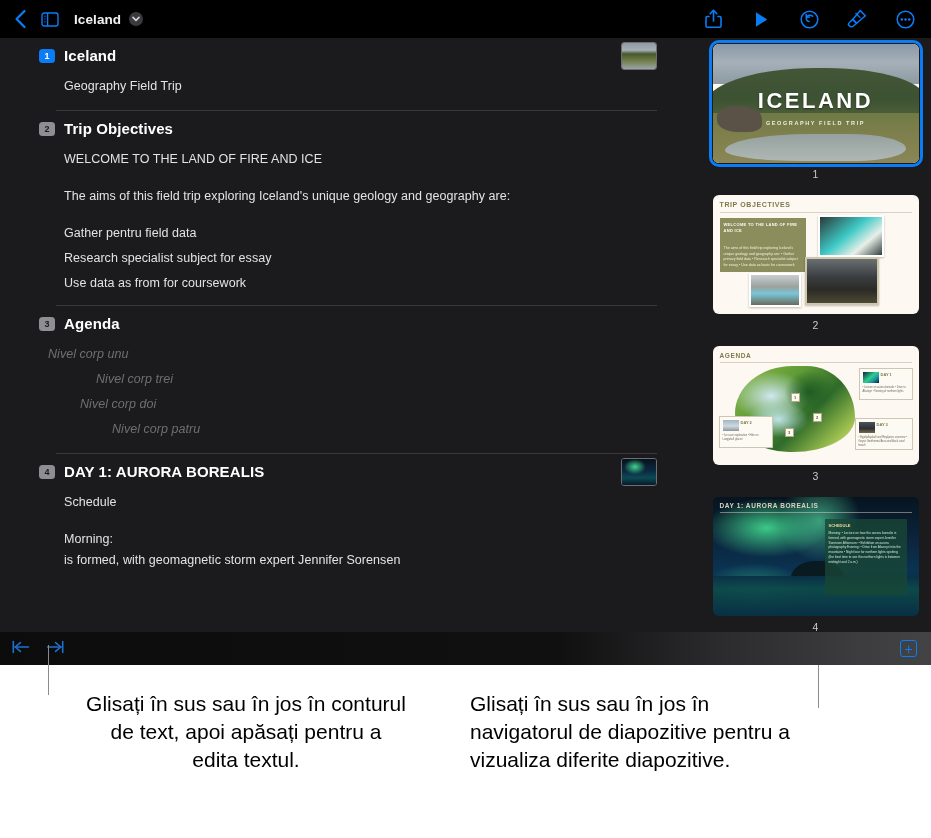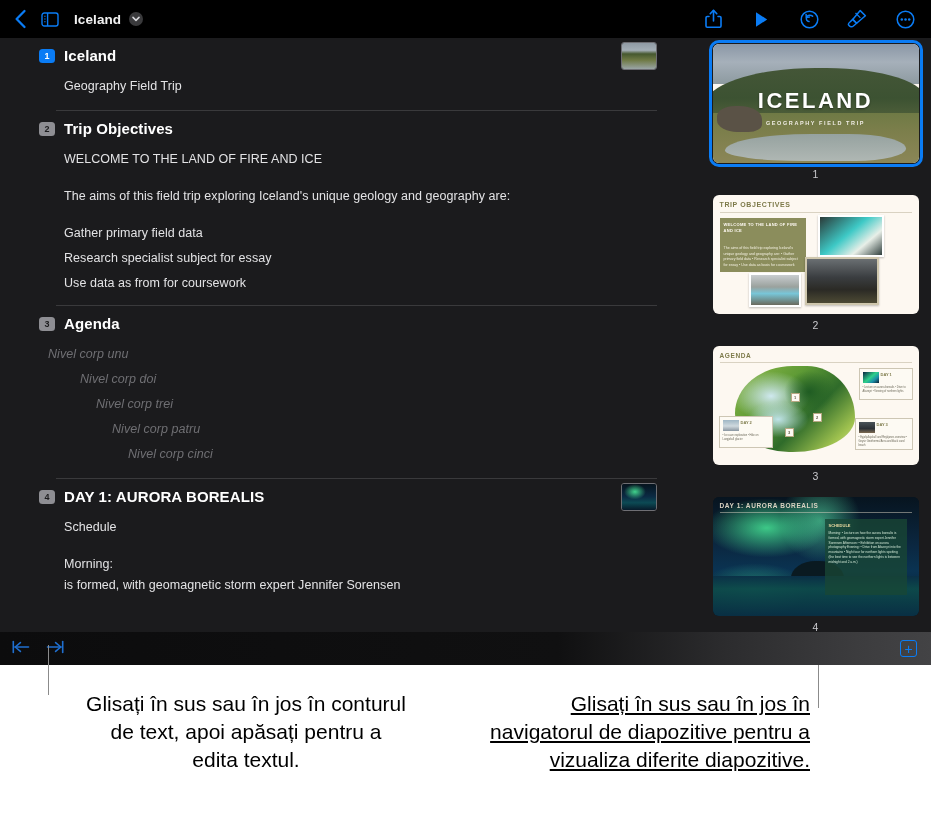--- a/index.html
+++ b/index.html
@@ -114,21 +114,21 @@
   
   .callouts {
     position: absolute; left: 0; top: 665px; width: 931px; height: 173px;
     background: #ffffff;
   }
   .leader { position: absolute; width: 1px; background: #8b8b8b; }
   .caption {
     position: absolute; color: #000000; font-size: 21px; line-height: 28px;
   }
   .caption.left  { left: 86px;  top: 690px; width: 320px; text-align: center; }
-  .caption.right { left: 470px; top: 690px; width: 340px; text-align: right; text-decoration: underline; }
+  .caption.right { left: 470px; top: 690px; width: 340px; text-align: left; }
 
   
   .art { position: absolute; inset: 0; }
   
   .s1-sky { position:absolute; left:0; top:0; right:0; height:34%;
     background: linear-gradient(180deg,#8a97a6 0%,#a6b0ba 45%,#8d9aa0 100%); }
   .s1-hill { position:absolute; left:-4%; top:20%; width:108%; height:46%;
     background: linear-gradient(180deg,#445637 0%,#3c5232 55%,#55633c 100%);
     border-radius: 50% 45% 0 0 / 70% 60% 0 0; }
   .s1-fg { position:absolute; left:0; bottom:0; right:0; height:42%;
@@ -318,37 +318,36 @@
 
         <div class="slide-block">
           <div class="title-row">
             <span class="badge">2</span>
             <span class="slide-title">Trip Objectives</span>
           </div>
           <div class="body-line">WELCOME TO THE LAND OF FIRE AND ICE</div>
           <div class="body-line spacer"></div>
           <div class="body-line">The aims of this field trip exploring Iceland's unique geology and geography are:</div>
           <div class="body-line spacer"></div>
-          <div class="body-line">Gather primary field data</div>
+          <div class="body-line">Gather pentru field data</div>
           <div class="body-line">Research specialist subject for essay</div>
           <div class="body-line">Use data as from for coursework</div>
           <div style="height:10px"></div>
           <div class="divider"></div>
         </div>
 
         <div class="slide-block">
           <div class="title-row">
             <span class="badge">3</span>
             <span class="slide-title">Agenda</span>
           </div>
           <div class="ph" style="margin-left:48px">Nivel corp unu</div>
+          <div class="ph" style="margin-left:96px">Nivel corp trei</div>
           <div class="ph" style="margin-left:80px">Nivel corp doi</div>
-          <div class="ph" style="margin-left:96px">Nivel corp trei</div>
           <div class="ph" style="margin-left:112px">Nivel corp patru</div>
-          <div class="ph" style="margin-left:128px">Nivel corp cinci</div>
           <div style="height:12px"></div>
           <div class="divider"></div>
         </div>
 
         <div class="slide-block">
           <div class="title-row">
             <span class="badge">4</span>
             <span class="slide-title">DAY 1: AURORA BOREALIS</span>
             <span class="mini-thumb">
               <span class="mt-aur"></span>

